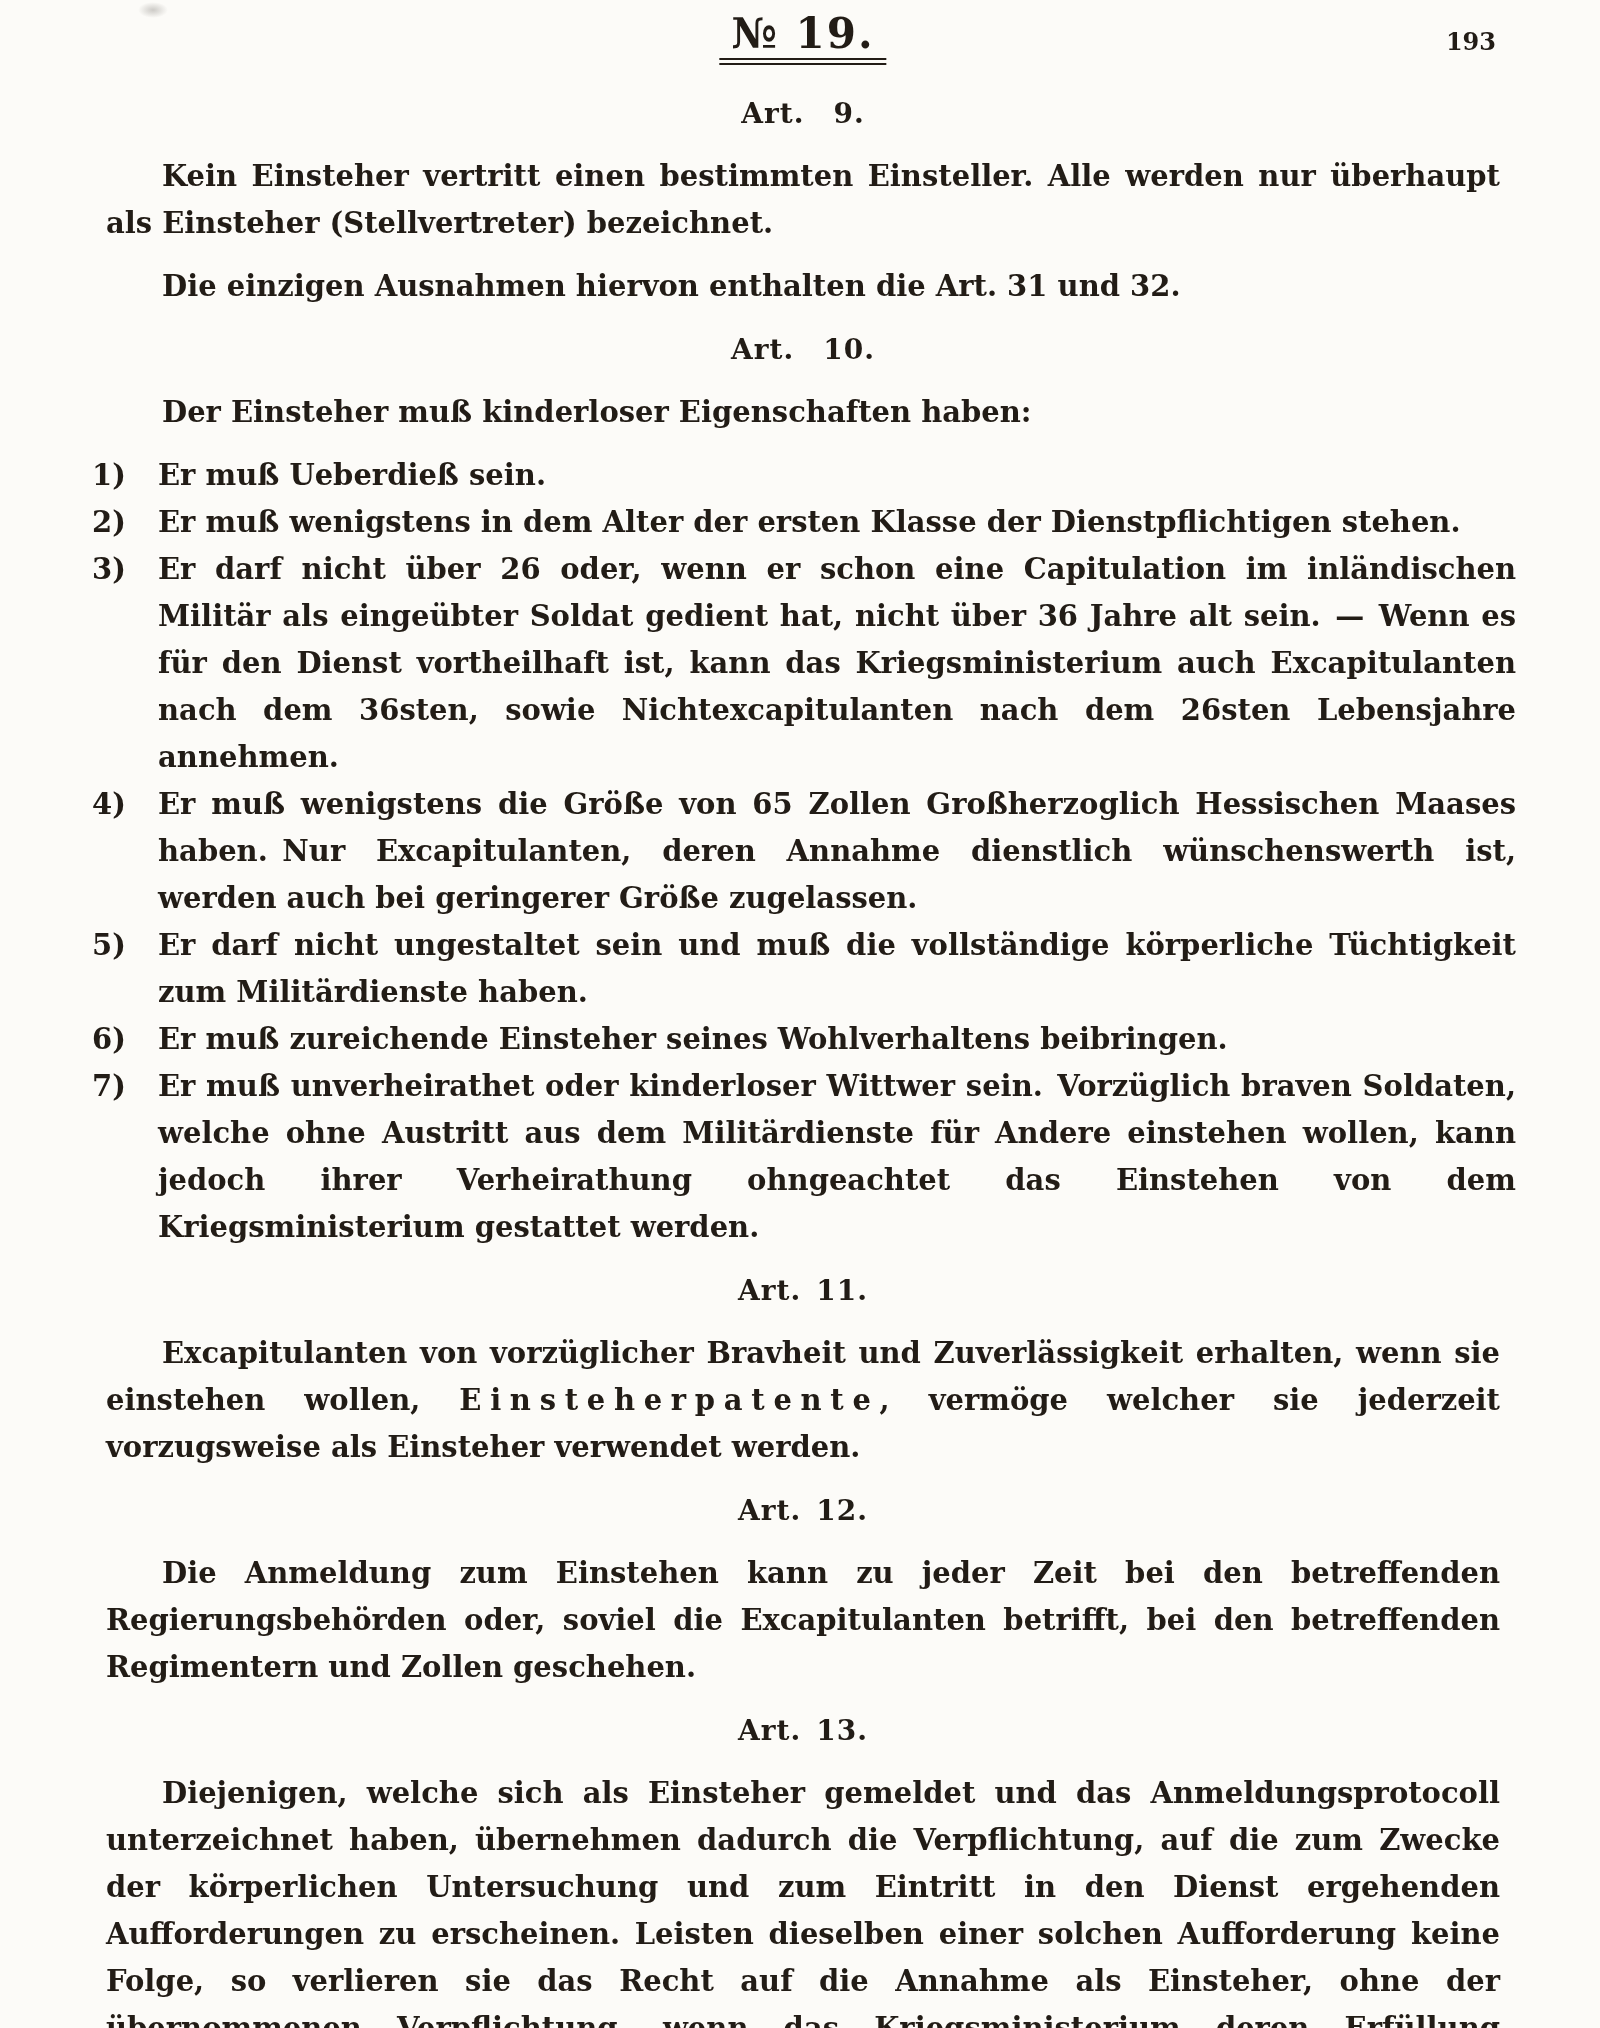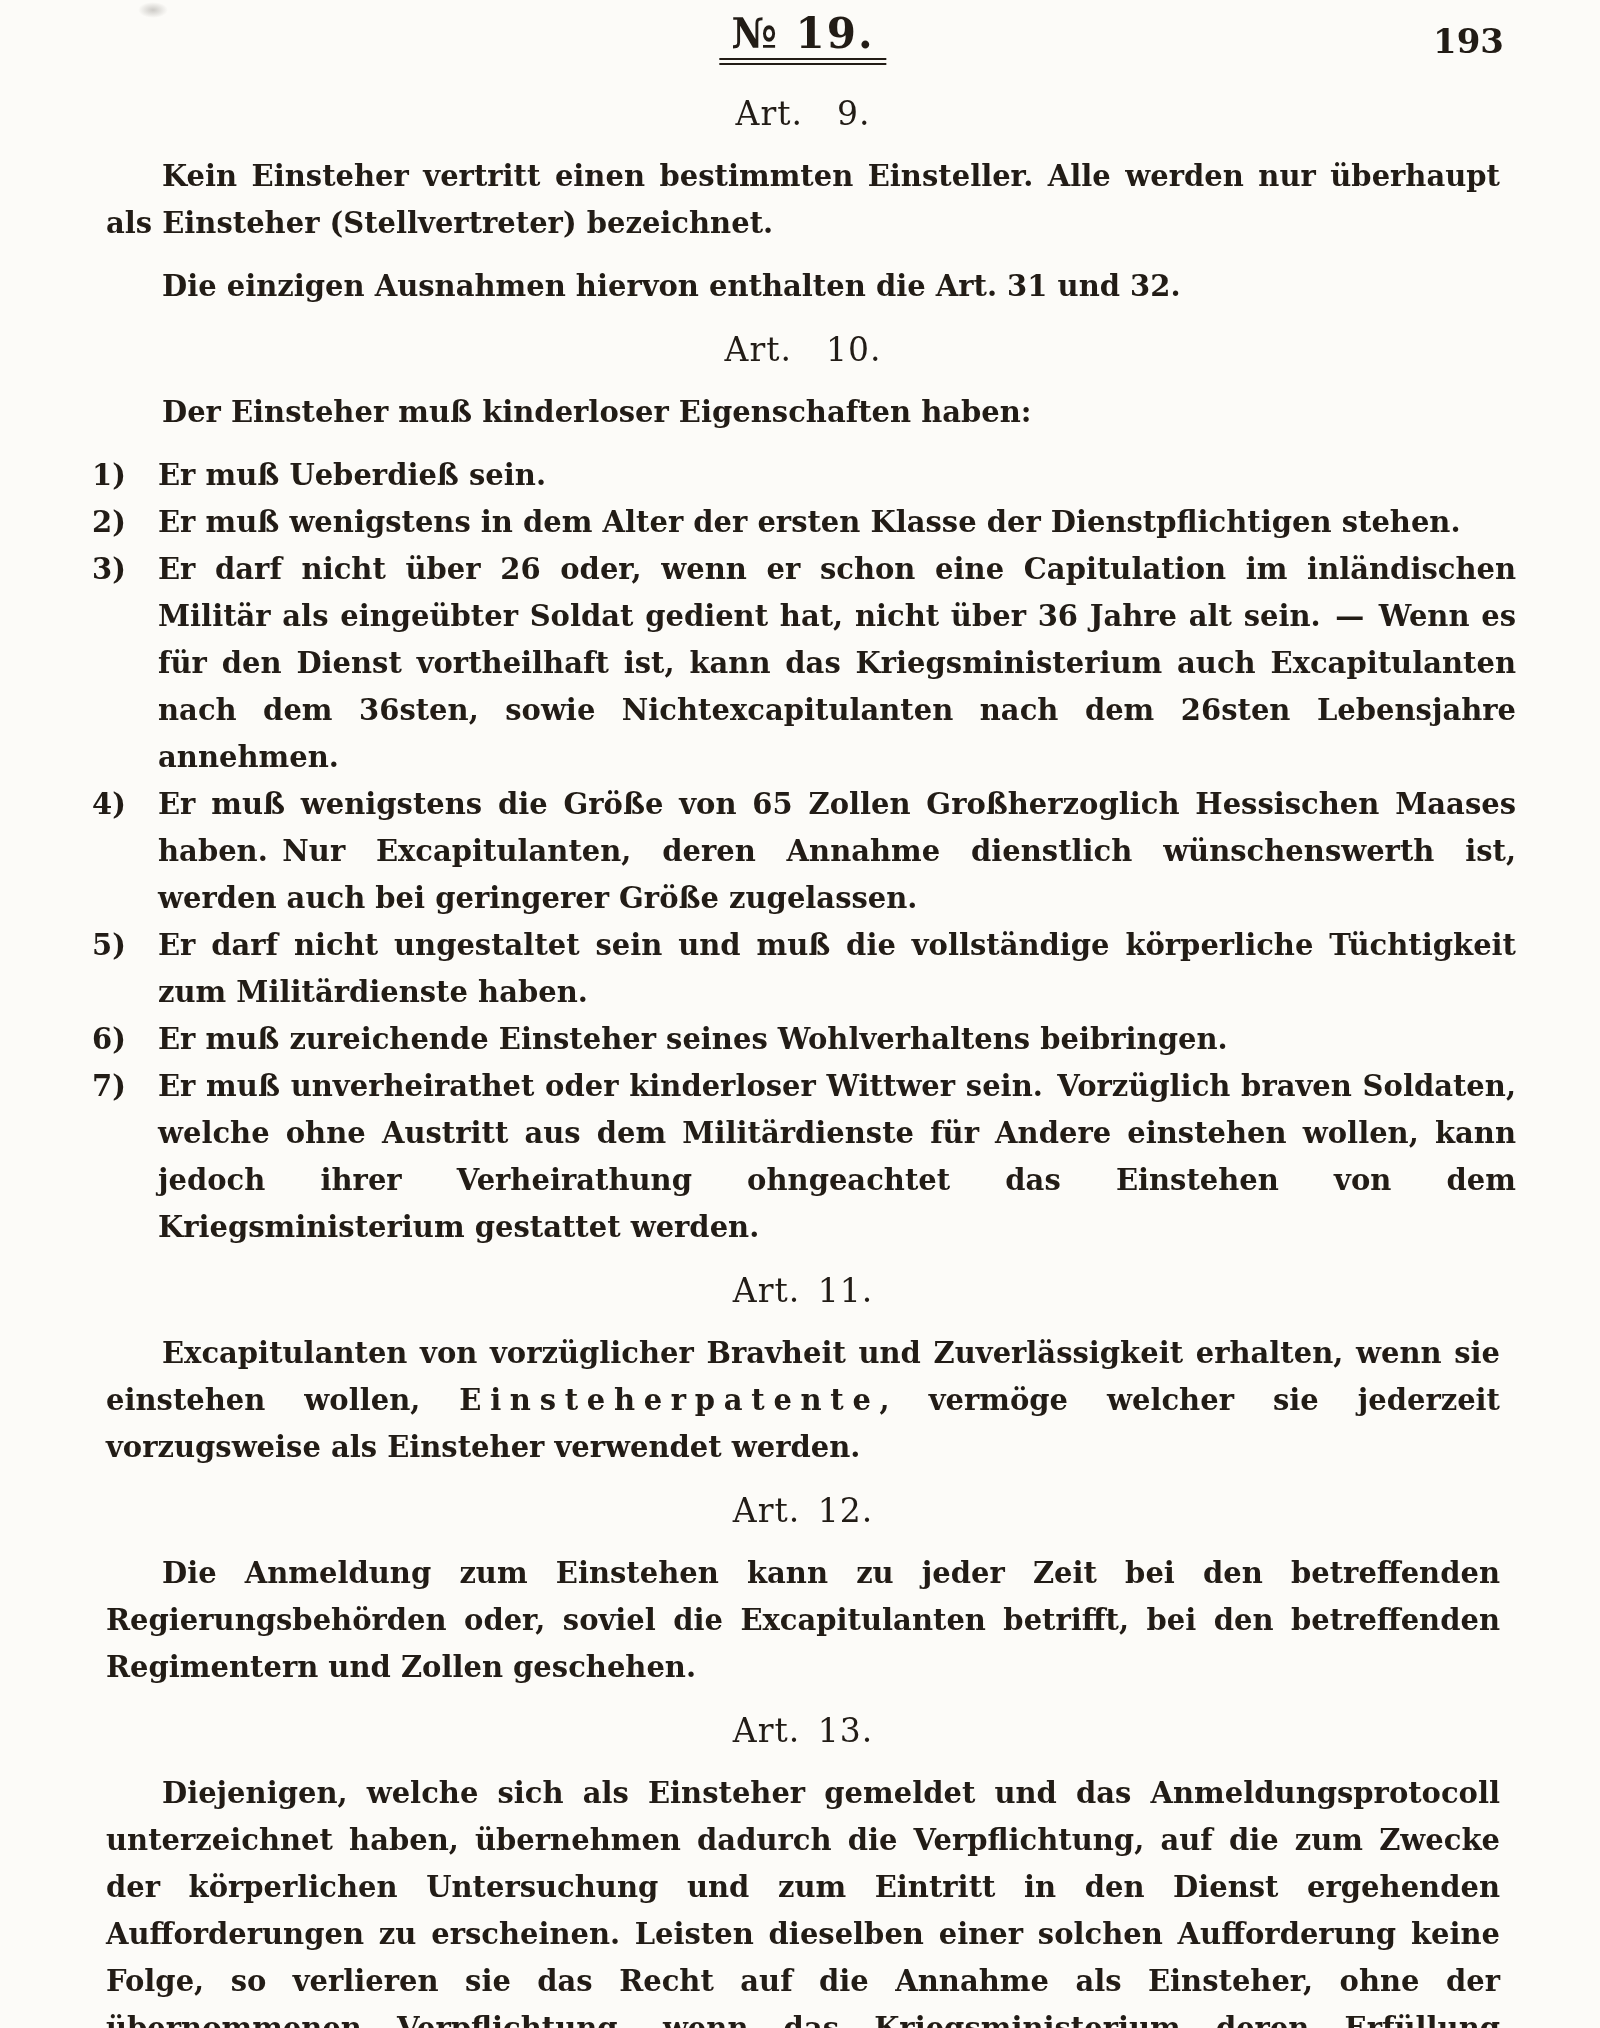--- a/index.html
+++ b/index.html
@@ -42,29 +42,29 @@
     top: -4px;
     transform: translateX(-50%);
     font-size: 42px;
     letter-spacing: 2px;
     padding: 0 12px 1px;
     border-bottom: 7px double #221c16;
     white-space: nowrap;
   }
   .pagenum {
     position: absolute;
-    right: 12px;
+    right: 20px;
     top: 4px;
-    font-size: 34px;
+    font-size: 24px;
   }
   .art-heading {
     margin: 16px 0 8px;
     text-align: center;
-    font-weight: normal;
-    font-size: 33px;
+    font-weight: bold;
+    font-size: 28px;
     line-height: 47px;
     letter-spacing: 1px;
   }
   .para {
     margin: 16px;
     text-align: justify;
   }
   .indent {
     text-indent: 56px;
   }

